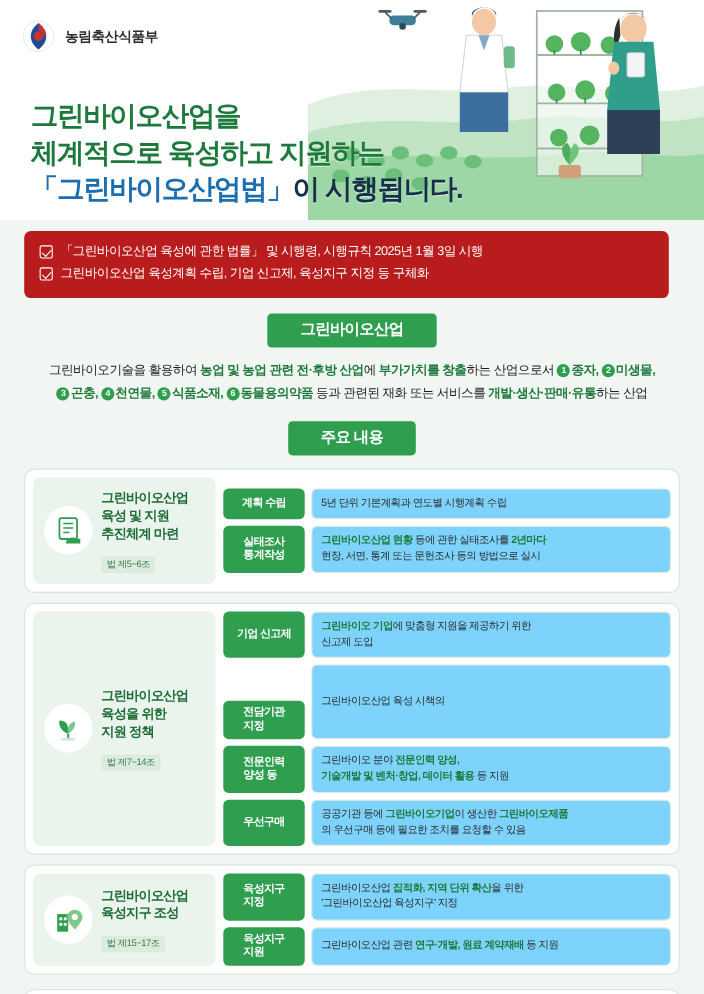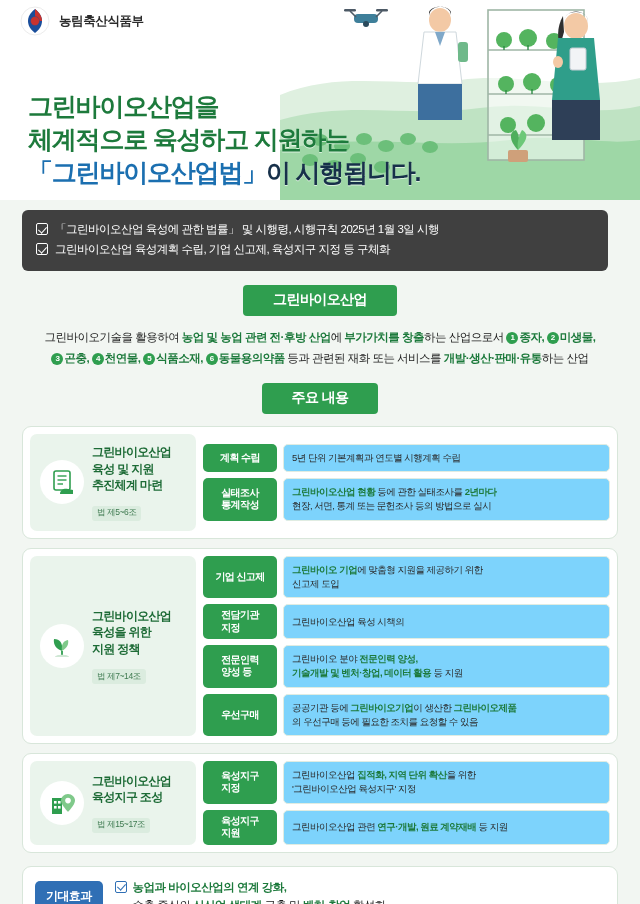--- a/index.html
+++ b/index.html
@@ -22,21 +22,21 @@
 
   
   .hero {
     position: relative;
     width: 640px; height: 200px;
     background: #ffffff;
     overflow: hidden;
   }
   .ministry {
     position: absolute;
-    left: 18px; top: 4px;
+    left: 18px; top: 16px;
     display: flex; align-items: center; gap: 7px;
   }
   .ministry .mark {
     width: 34px; height: 34px;
     position: relative;
   }
   .ministry .mark svg { display:block; }
   .ministry .mtext {
     font-size: 12.5px;
     color: #2b2b2b;
@@ -65,21 +65,21 @@
     text-shadow: 0 1px 0 rgba(255,255,255,.6);
   }
   .hero-title .l1 { color: #1d7a3c; margin-top: 16px; }
   .hero-title .l2 { color: #1d7a3c; }
   .hero-title .l3 { color: #1b6fb0; }
   .hero-title .l3 .blk { color: #17304a; }
 
   
   .notice {
     margin: 10px 32px 0 22px;
-    background: #404040;
+    background: #b91c1c;
     border-radius: 6px;
     padding: 11px 14px 12px 14px;
     color: #fff;
   }
   .notice .row {
     display: flex; align-items: flex-start; gap: 7px;
     font-size: 11.5px;
     letter-spacing: -0.5px;
     line-height: 1.5;
   }
@@ -477,21 +477,21 @@
 
         <div class="item">
           <div class="item-tag" style="white-space:pre-line;">기업 신고제</div>
           <div class="item-desc">
             <span><b>그린바이오 기업</b><span>에 맞춤형 지원을 제공하기 위한</span></span>
             <span>신고제 도입</span>
           </div>
         </div>
 
         <div class="item">
-          <div class="item-tag" style="white-space:pre-line;">전담기관
+          <div class="item-tag" style="white-space:pre-line;margin-top:33px;">전담기관
 지정</div>
           <div class="item-desc">
             <span>그린바이오산업 육성 시책의</span>
           </div>
         </div>
 
         <div class="item">
           <div class="item-tag" style="white-space:pre-line;">전문인력
 양성 등</div>
           <div class="item-desc">

